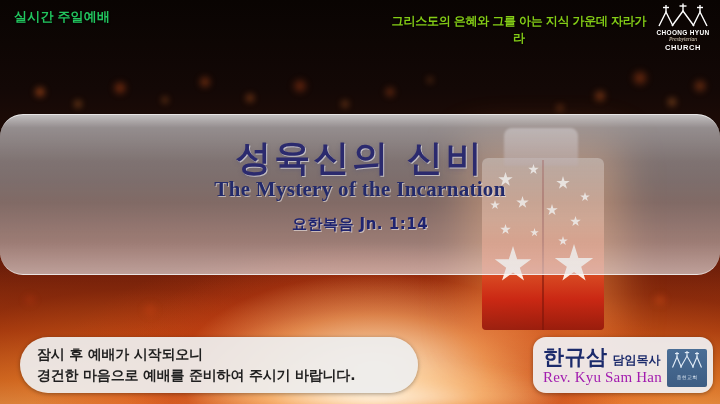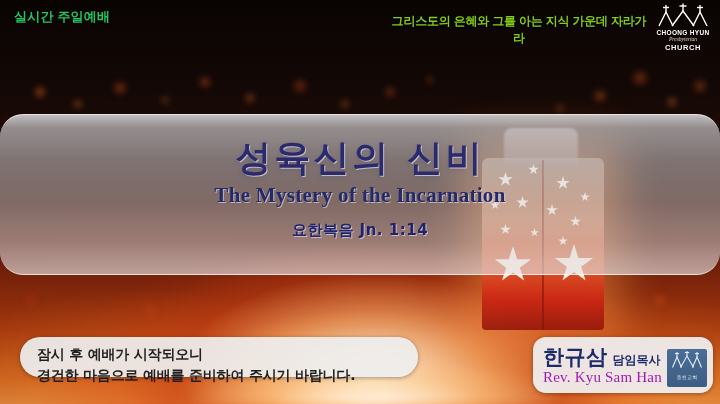--- a/index.html
+++ b/index.html
@@ -182,21 +182,20 @@
   .title-ko {
     font-family: "DejaVu Sans", sans-serif;
     font-size: 36px;
     font-weight: bold;
     color: #2b2a6e;
     letter-spacing: 3px;
     line-height: 1.05;
     text-shadow: 1px 1px 0 rgba(255,255,255,0.55), 0 2px 4px rgba(80,80,120,0.35);
   }
   .title-en {
-    margin-top: 6px;
     font-family: "Liberation Serif", "DejaVu Serif", serif;
     font-size: 21px;
     font-weight: bold;
     color: #232a6b;
     letter-spacing: 0.3px;
     text-shadow: 1px 1px 0 rgba(255,255,255,0.5);
   }
   .title-ref {
     margin-top: 13px;
     font-family: "DejaVu Sans", sans-serif;
@@ -204,21 +203,21 @@
     font-weight: bold;
     color: #1f2470;
     letter-spacing: 0.5px;
     text-shadow: 1px 1px 0 rgba(255,255,255,0.5);
   }
 
   
   .notice-box {
     position: absolute;
     left: 20px; top: 337px;
-    width: 398px; height: 40px;
+    width: 398px; height: 56px;
     background: rgba(238,238,238,0.93);
     border-radius: 28px;
     z-index: 6;
     box-sizing: border-box;
     padding: 7px 0 0 17px;
     box-shadow: 0 1px 4px rgba(0,0,0,0.35);
   }
   .notice-line {
     font-family: "DejaVu Sans", sans-serif;
     font-size: 14px;

